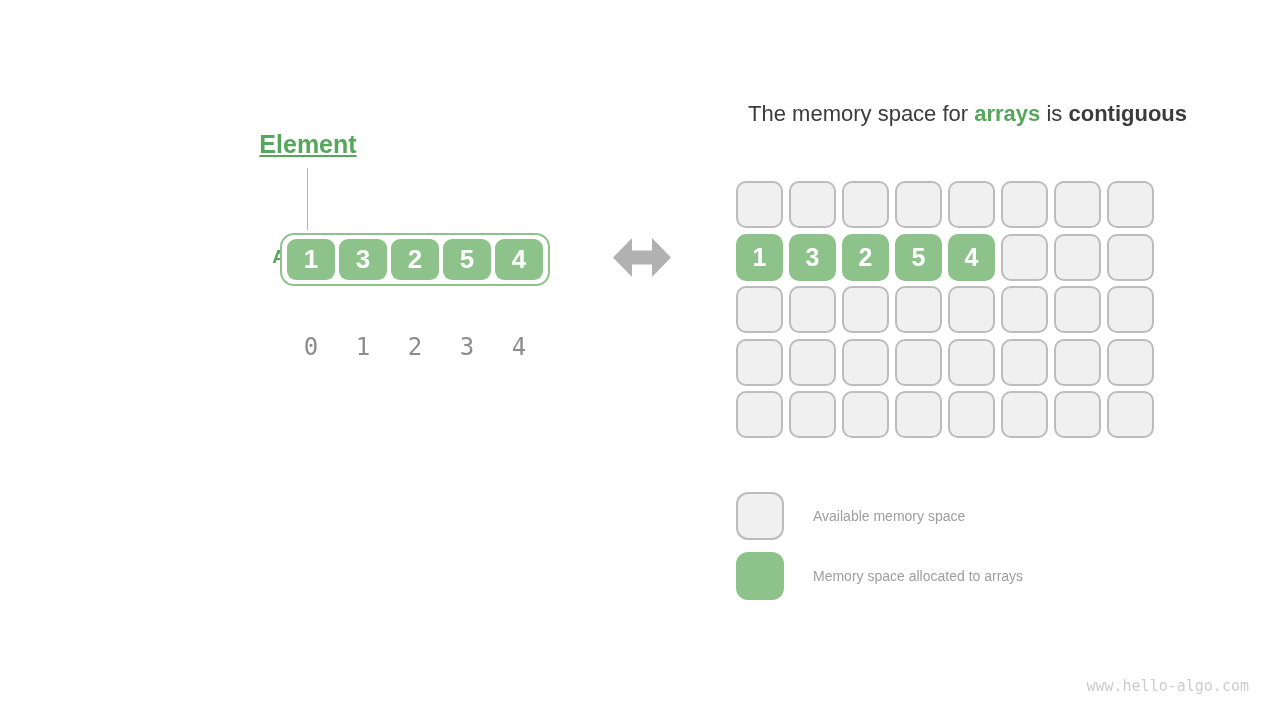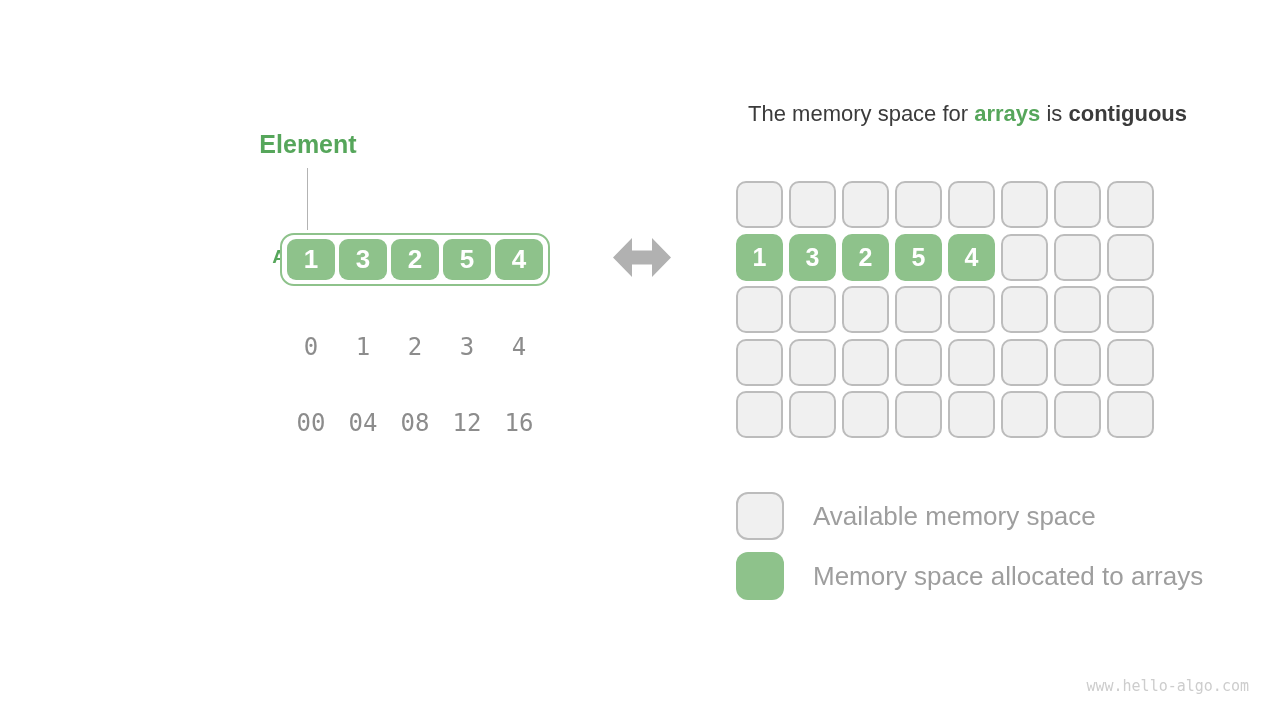--- a/index.html
+++ b/index.html
@@ -16,20 +16,21 @@
     overflow: hidden;
   }
 
   
   .element-label {
     position: absolute;
     left: 228px; top: 130px; width: 160px;
     text-align: center;
     font-size: 25px; font-weight: 700;
     color: var(--green-text);
+    text-decoration: underline;
   }
   .leader-line {
     position: absolute;
     left: 307px; top: 168px;
     width: 1px; height: 62px;
     background: var(--line);
   }
   .row-label {
     position: absolute;
     left: 20px; width: 302px;
@@ -122,21 +123,21 @@
   .legend-swatch {
     box-sizing: border-box;
     width: 48px; height: 48px;
     border-radius: 12px;
   }
   .legend-swatch.available {
     background: var(--cell-bg);
     border: 2px solid var(--cell-border);
   }
   .legend-swatch.allocated { background: var(--green-fill); }
-  .legend-label { font-size: 26px; color: var(--gray-label); white-space: nowrap; }
+  .legend-label { font-size: 14px; color: var(--gray-label); white-space: nowrap; }
 
   .watermark {
     position: absolute;
     right: 31px; top: 677px;
     font-family: "DejaVu Sans Mono", monospace;
     font-size: 15px;
     color: var(--watermark);
   }
 </style>
 </head>
@@ -157,27 +158,20 @@
     </div>
 
   <div class="num-row index">
       <span>0</span>
       <span>1</span>
       <span>2</span>
       <span>3</span>
       <span>4</span>
     </div>
 
-  <div class="num-row memory">
-      <span>00</span>
-      <span>04</span>
-      <span>08</span>
-      <span>12</span>
-      <span>16</span>
-    </div>
 
   <div class="arrow-wrap">
     <svg width="58" height="41" viewBox="0 0 58 41">
       <polygon points="0,20.5 19,1 19,13.5 39,13.5 39,1 58,20.5 39,40 39,27.5 19,27.5 19,40" fill="#b1b1b1"></polygon>
     </svg>
   </div>
 
   <div class="title">
     <span>The memory space for </span><span class="hl">arrays</span><span> is </span><span class="b">contiguous</span>
   </div>

